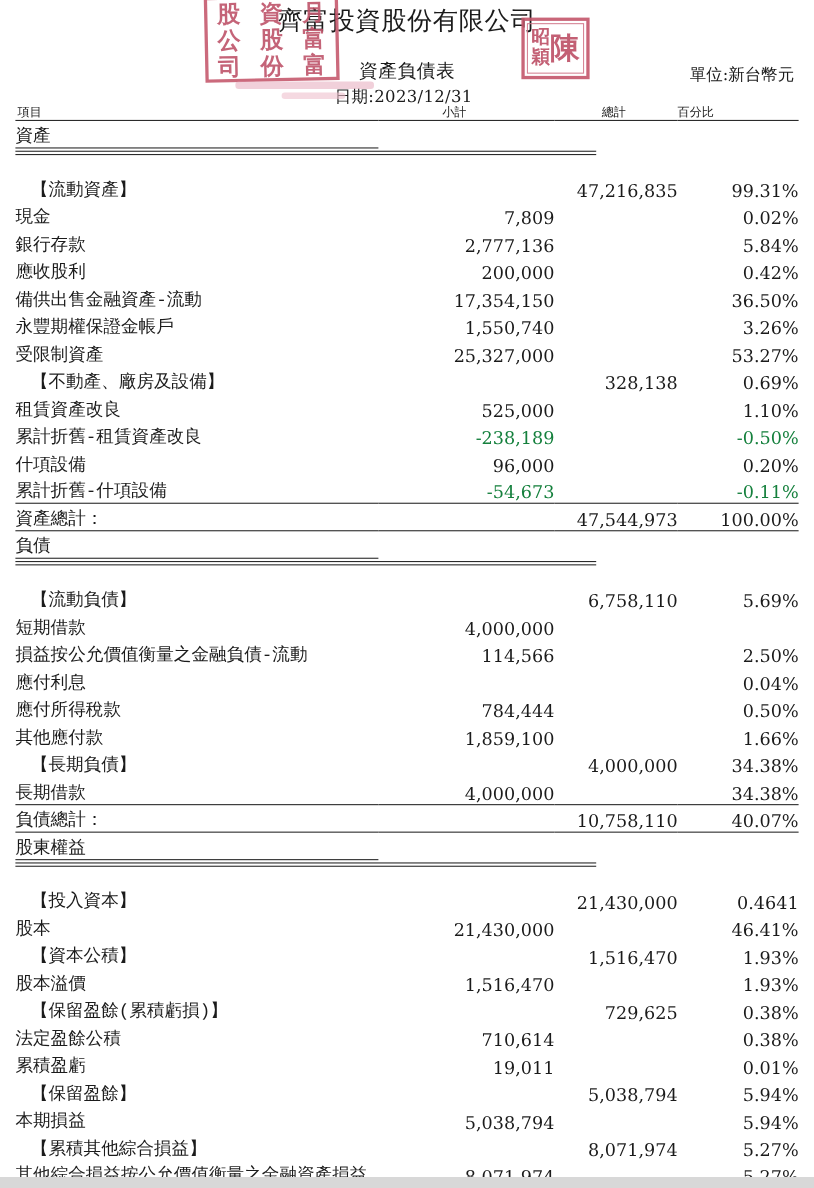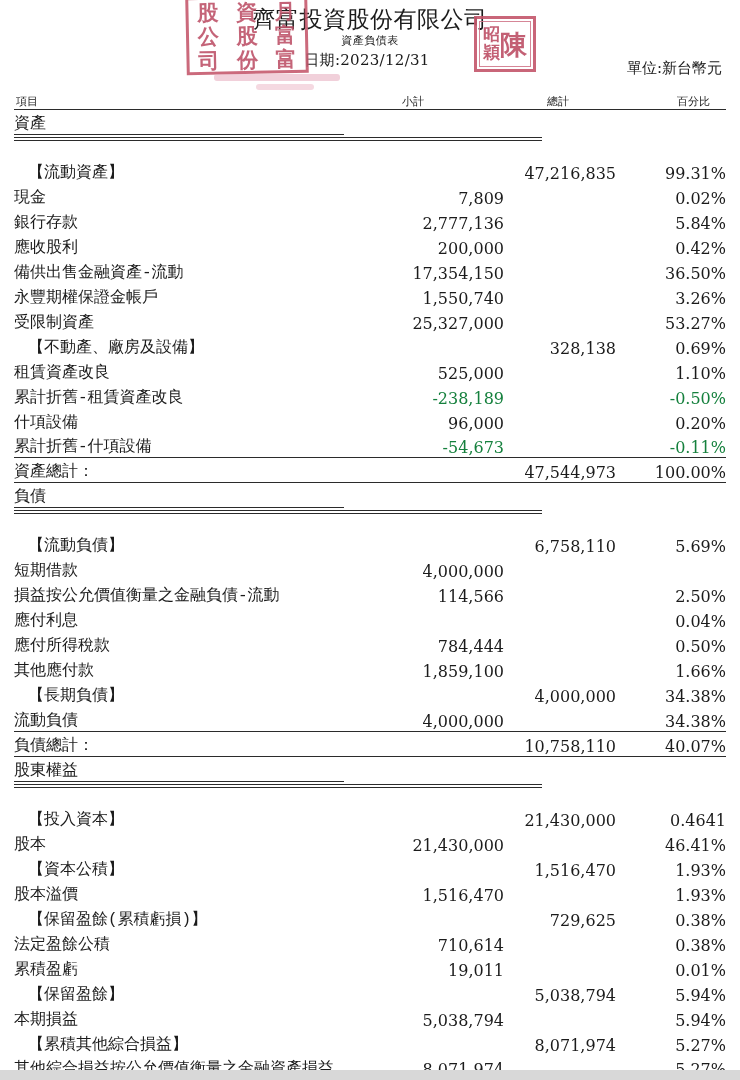--- a/index.html
+++ b/index.html
@@ -29,23 +29,23 @@
     top: 4px;
     text-align: center;
     line-height: 1.32;
   }
   .company-name {
     font-size: 23px;
     letter-spacing: 0.5px;
     white-space: nowrap;
   }
   .report-title {
-    font-size: 11px;
+    font-size: 17px;
     letter-spacing: 0.5px;
-    margin-top: 0;
+    margin-top: 20px;
   }
   .report-date {
     font-size: 15px;
     letter-spacing: 0.3px;
     margin-top: 2px;
     margin-left: -6px;
   }
   .unit-label {
     position: absolute;
     right: 18px;
@@ -160,21 +160,21 @@
   .row-blank { height: 16px; }
 
   .colhead td {
     font-size: 11px;
     padding-bottom: 3px;
     border-bottom: 1.6px solid #2b2b2b;
   }
   .colhead .hd-item { text-align: left; padding-left: 2px; }
   .colhead .hd-sub  { text-align: center; padding-right: 22px;}
   .colhead .hd-tot  { text-align: center; padding-right: 4px;}
-  .colhead .hd-pct  { text-align: right; padding-right: 16px;}
+  .colhead .hd-pct  { text-align: left; padding-right: 16px;}
 
   .item     { text-align: left; padding-left: 2px; white-space: nowrap; font-family: Liberation Mono, monospace; }
   .item.ind { padding-left: 14px; }
   .num      { text-align: right; font-family: "DejaVu Serif","Liberation Serif",serif; white-space: nowrap; }
   .sub      { padding-right: 18px; }
   .tot      { padding-right: 6px; }
   .pct      { padding-right: 10px; }
   .neg      { color: #15803d; }
 
   
@@ -405,21 +405,21 @@
         <td class="num tot"></td>
         <td class="num pct">1.66%</td>
       </tr>
       <tr class="row-h">
         <td class="item ind">【長期負債】</td>
         <td class="num sub"></td>
         <td class="num tot">4,000,000</td>
         <td class="num pct">34.38%</td>
       </tr>
       <tr class="row-h ul-row">
-        <td class="item">流動負債</td>
+        <td class="item">長期借款</td>
         <td class="num sub">4,000,000</td>
         <td class="num tot"></td>
         <td class="num pct">34.38%</td>
       </tr>
       <tr class="row-h rule-below">
         <td class="item">負債總計：</td>
         <td class="num sub"></td>
         <td class="num tot">10,758,110</td>
         <td class="num pct">40.07%</td>
       </tr>

